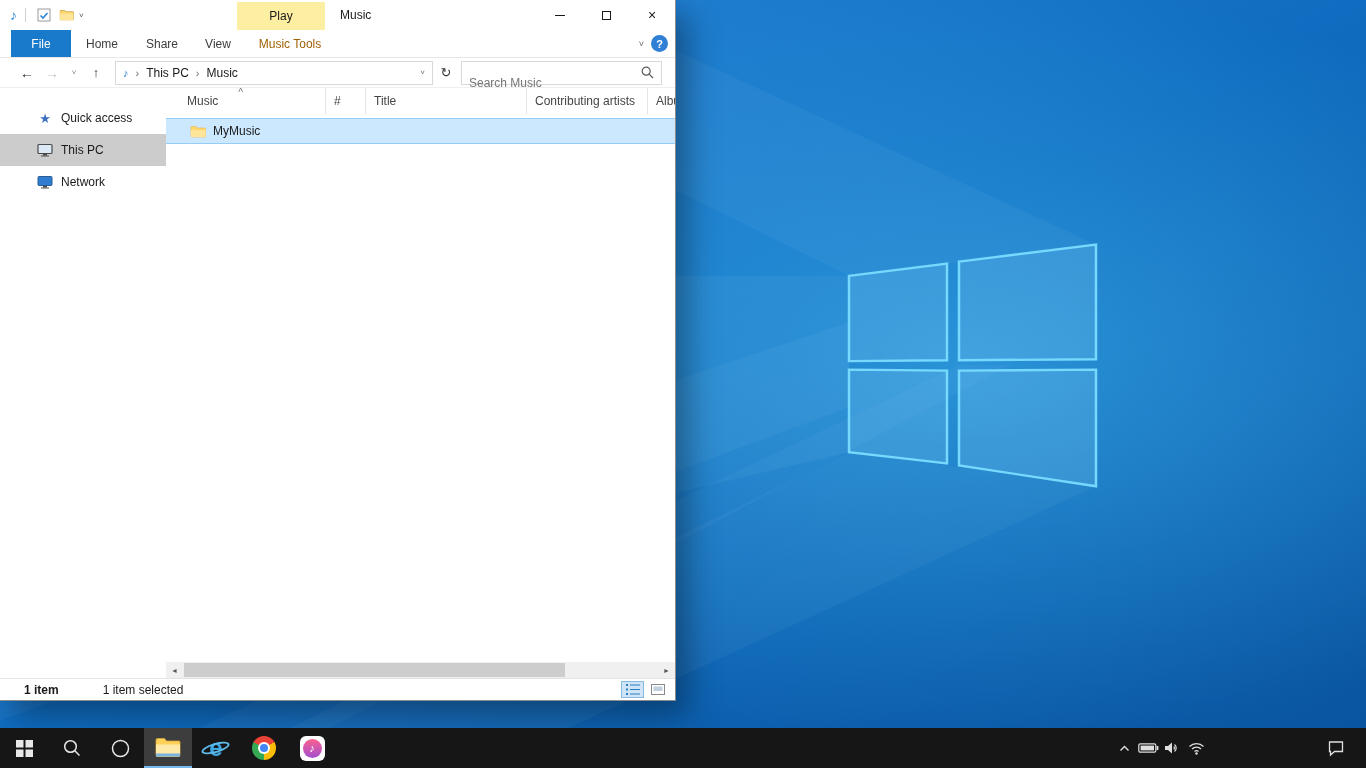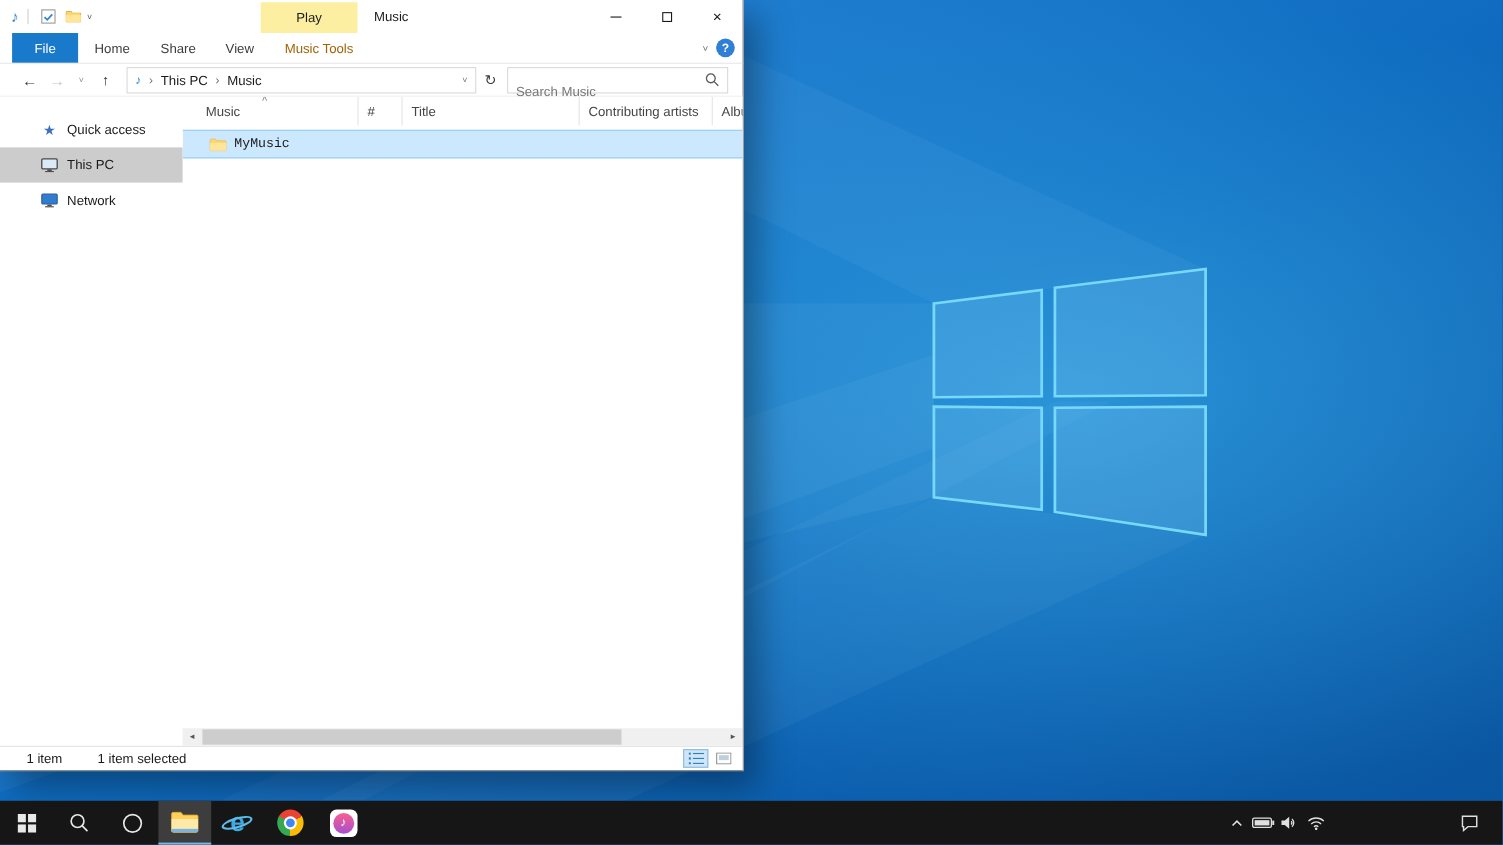--- a/index.html
+++ b/index.html
@@ -70,33 +70,33 @@
   .col { position:absolute; top:0; height:26px; line-height:26px; color:#454545;
          border-right:1px solid #e4e4e4; padding-left:8px; white-space:nowrap; overflow:hidden; }
   .col-name   { left:0;   width:160px; padding-left:21px; }
   .col-num    { left:160px; width:40px; }
   .col-title  { left:200px; width:161px; }
   .col-artist { left:361px; width:121px; }
   .col-album  { left:482px; width:120px; }
   .sort-caret { position:absolute; left:72px; top:-2px; font-size:9px; line-height:9px; color:#777; }
   .rows { padding-top:4px; }
   .file-row { height:26px; display:flex; align-items:center; padding-left:24px; }
-  .file-row.selected { background:#cce8ff; border-top:1px solid #95cdf5; border-bottom:1px solid #95cdf5;font-family:Liberation Mono, monospace; }
+  .file-row.selected { background:#cce8ff; border-top:1px solid #95cdf5; border-bottom:1px solid #95cdf5; }
   .row-label { margin-left:7px; }
 
   
   .hscroll { position:absolute; left:166px; top:662px; width:509px; height:16px; background:#f0f0f0; }
   .scroll-arrow { position:absolute; top:0; width:17px; height:16px; display:flex; align-items:center; justify-content:center; font-size:7px; color:#555; }
   .scroll-arrow.left { left:0; } .scroll-arrow.right { right:0; }
   .scroll-thumb { position:absolute; left:18px; top:1px; width:381px; height:14px; background:#cdcdcd; }
 
   
   .statusbar { position:absolute; left:0; top:678px; width:675px; height:22px; border-top:1px solid #e3e3e3;
                display:flex; align-items:center; padding-left:24px; background:#fff; }
-  .status-count { margin-right:32px; }
+  .status-count { margin-right:44px;font-weight:bold; }
   .view-toggles { position:absolute; right:6px; top:2px; display:flex; }
   .vt { width:23px; height:17px; display:flex; align-items:center; justify-content:center; margin-left:2px; border:1px solid transparent; }
   .vt.selected { background:#cfe4f7; border-color:#88bbe2; }
 
   
   .taskbar { position:absolute; left:0; top:728px; width:1366px; height:40px; background:#161616; display:flex; align-items:stretch; }
   .tb-slot { width:48px; height:40px; display:flex; align-items:center; justify-content:center; flex:none; }
   .tb-slot.active { background:#3d3d3d; border-bottom:2px solid #76b9ed; }
   .tray { margin-left:auto; display:flex; align-items:center; }
   .tray-item { width:24px; height:40px; display:flex; align-items:center; justify-content:center; flex:none; }

